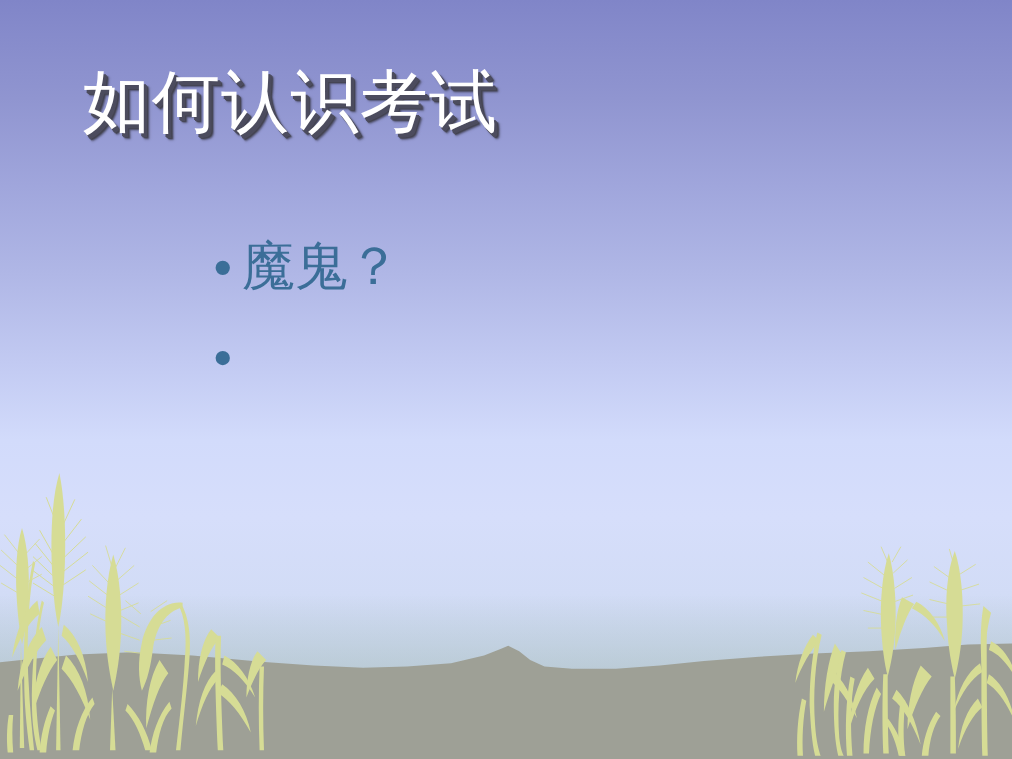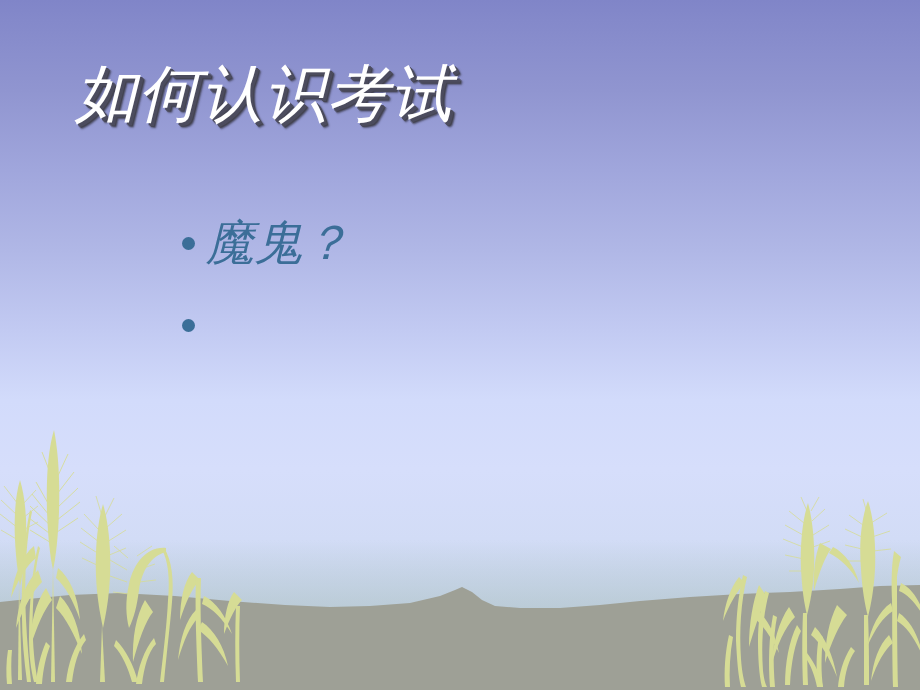--- a/index.html
+++ b/index.html
@@ -10,21 +10,20 @@
   body {
     font-family: "Liberation Serif", "DejaVu Serif", serif;
   }
 
   #slide {
     position: relative;
     width: 920px;
     height: 690px;
     overflow: hidden;
     background: #d4ddfb;
-    font-style: italic;
   }
 
   
   .bg-sky {
     position: absolute;
     left: 0; top: 0;
     width: 920px;
     height: 690px;
     background: linear-gradient(to bottom,
       #8085c8 0px,
@@ -98,21 +97,21 @@
        2px 2px 0 #4c4c5e,
        3px 3px 0 #4c4c5e,
        4px 4px 1px #43434f,
        5px 5px 2px rgba(50,50,65,0.65);
     font-family: "Liberation Serif", "DejaVu Serif", serif;
   }
 
   
   .bullets {
     position: absolute;
-    left: 182px;
+    left: 196px;
     top: 202px;
     width: 420px;
     margin: 0;
     padding: 0;
     list-style: none;
   }
   .bullet-item {
     display: flex;
     align-items: center;
     color: #3b6e98;

